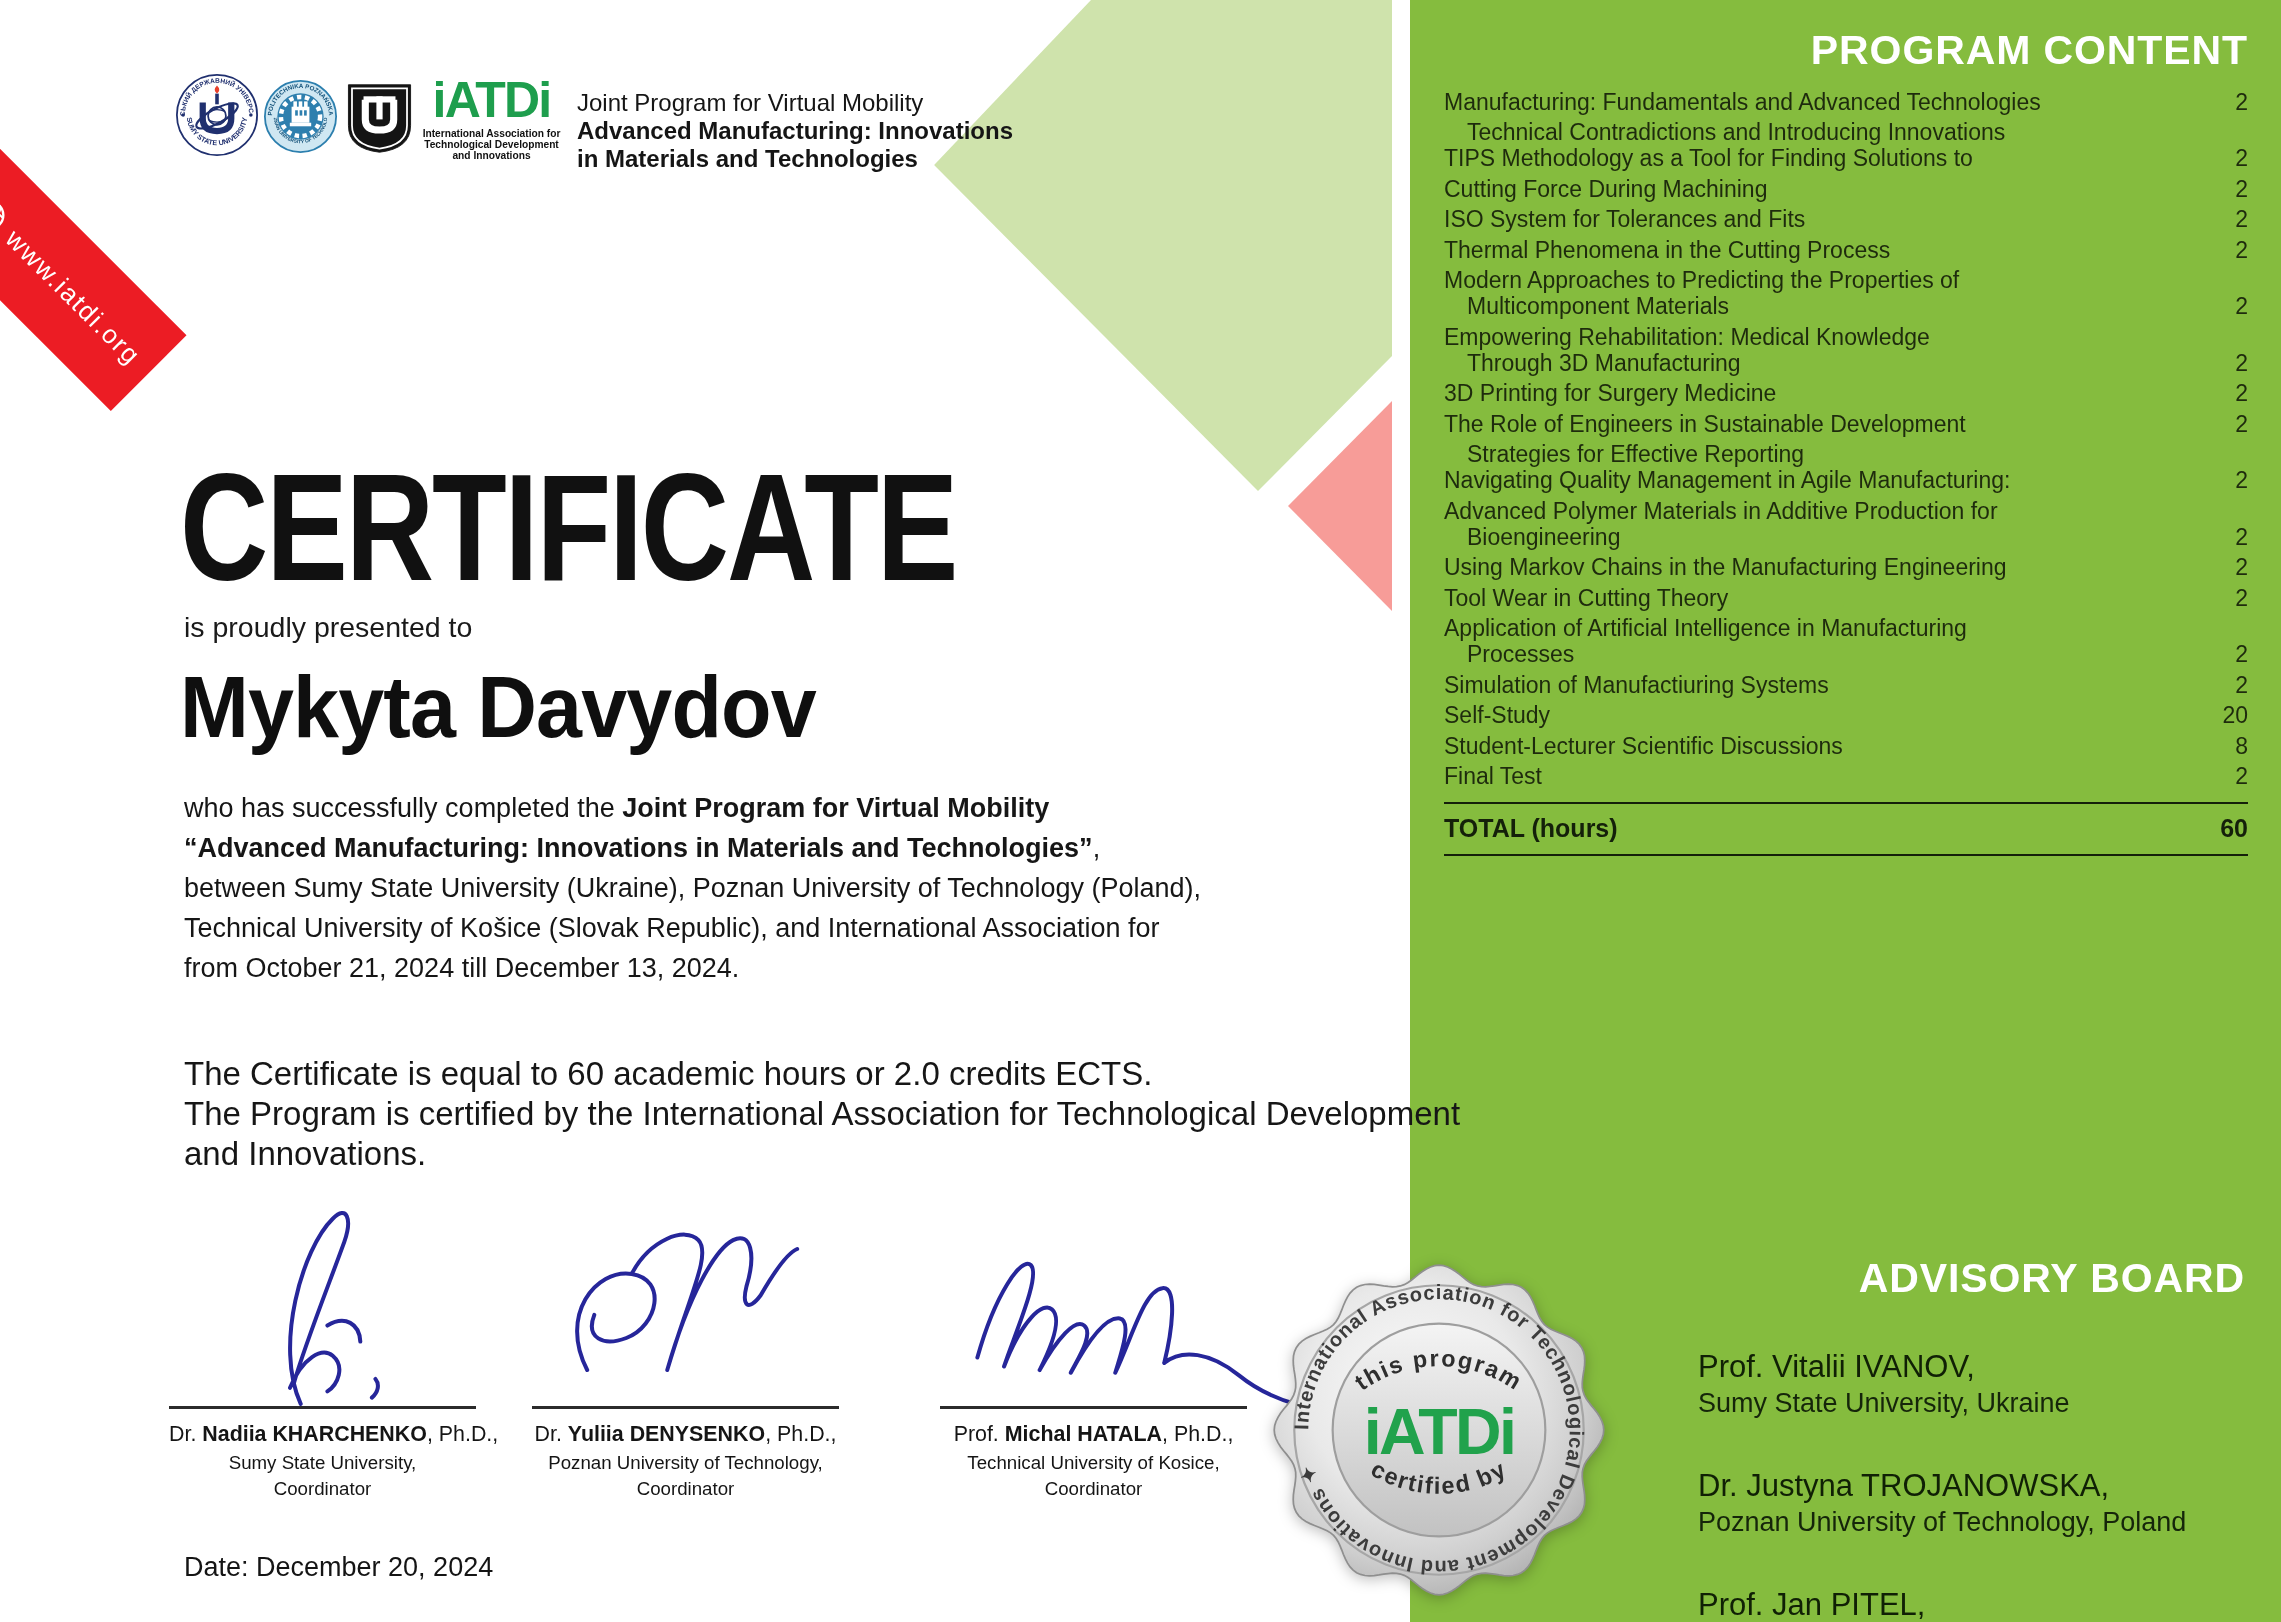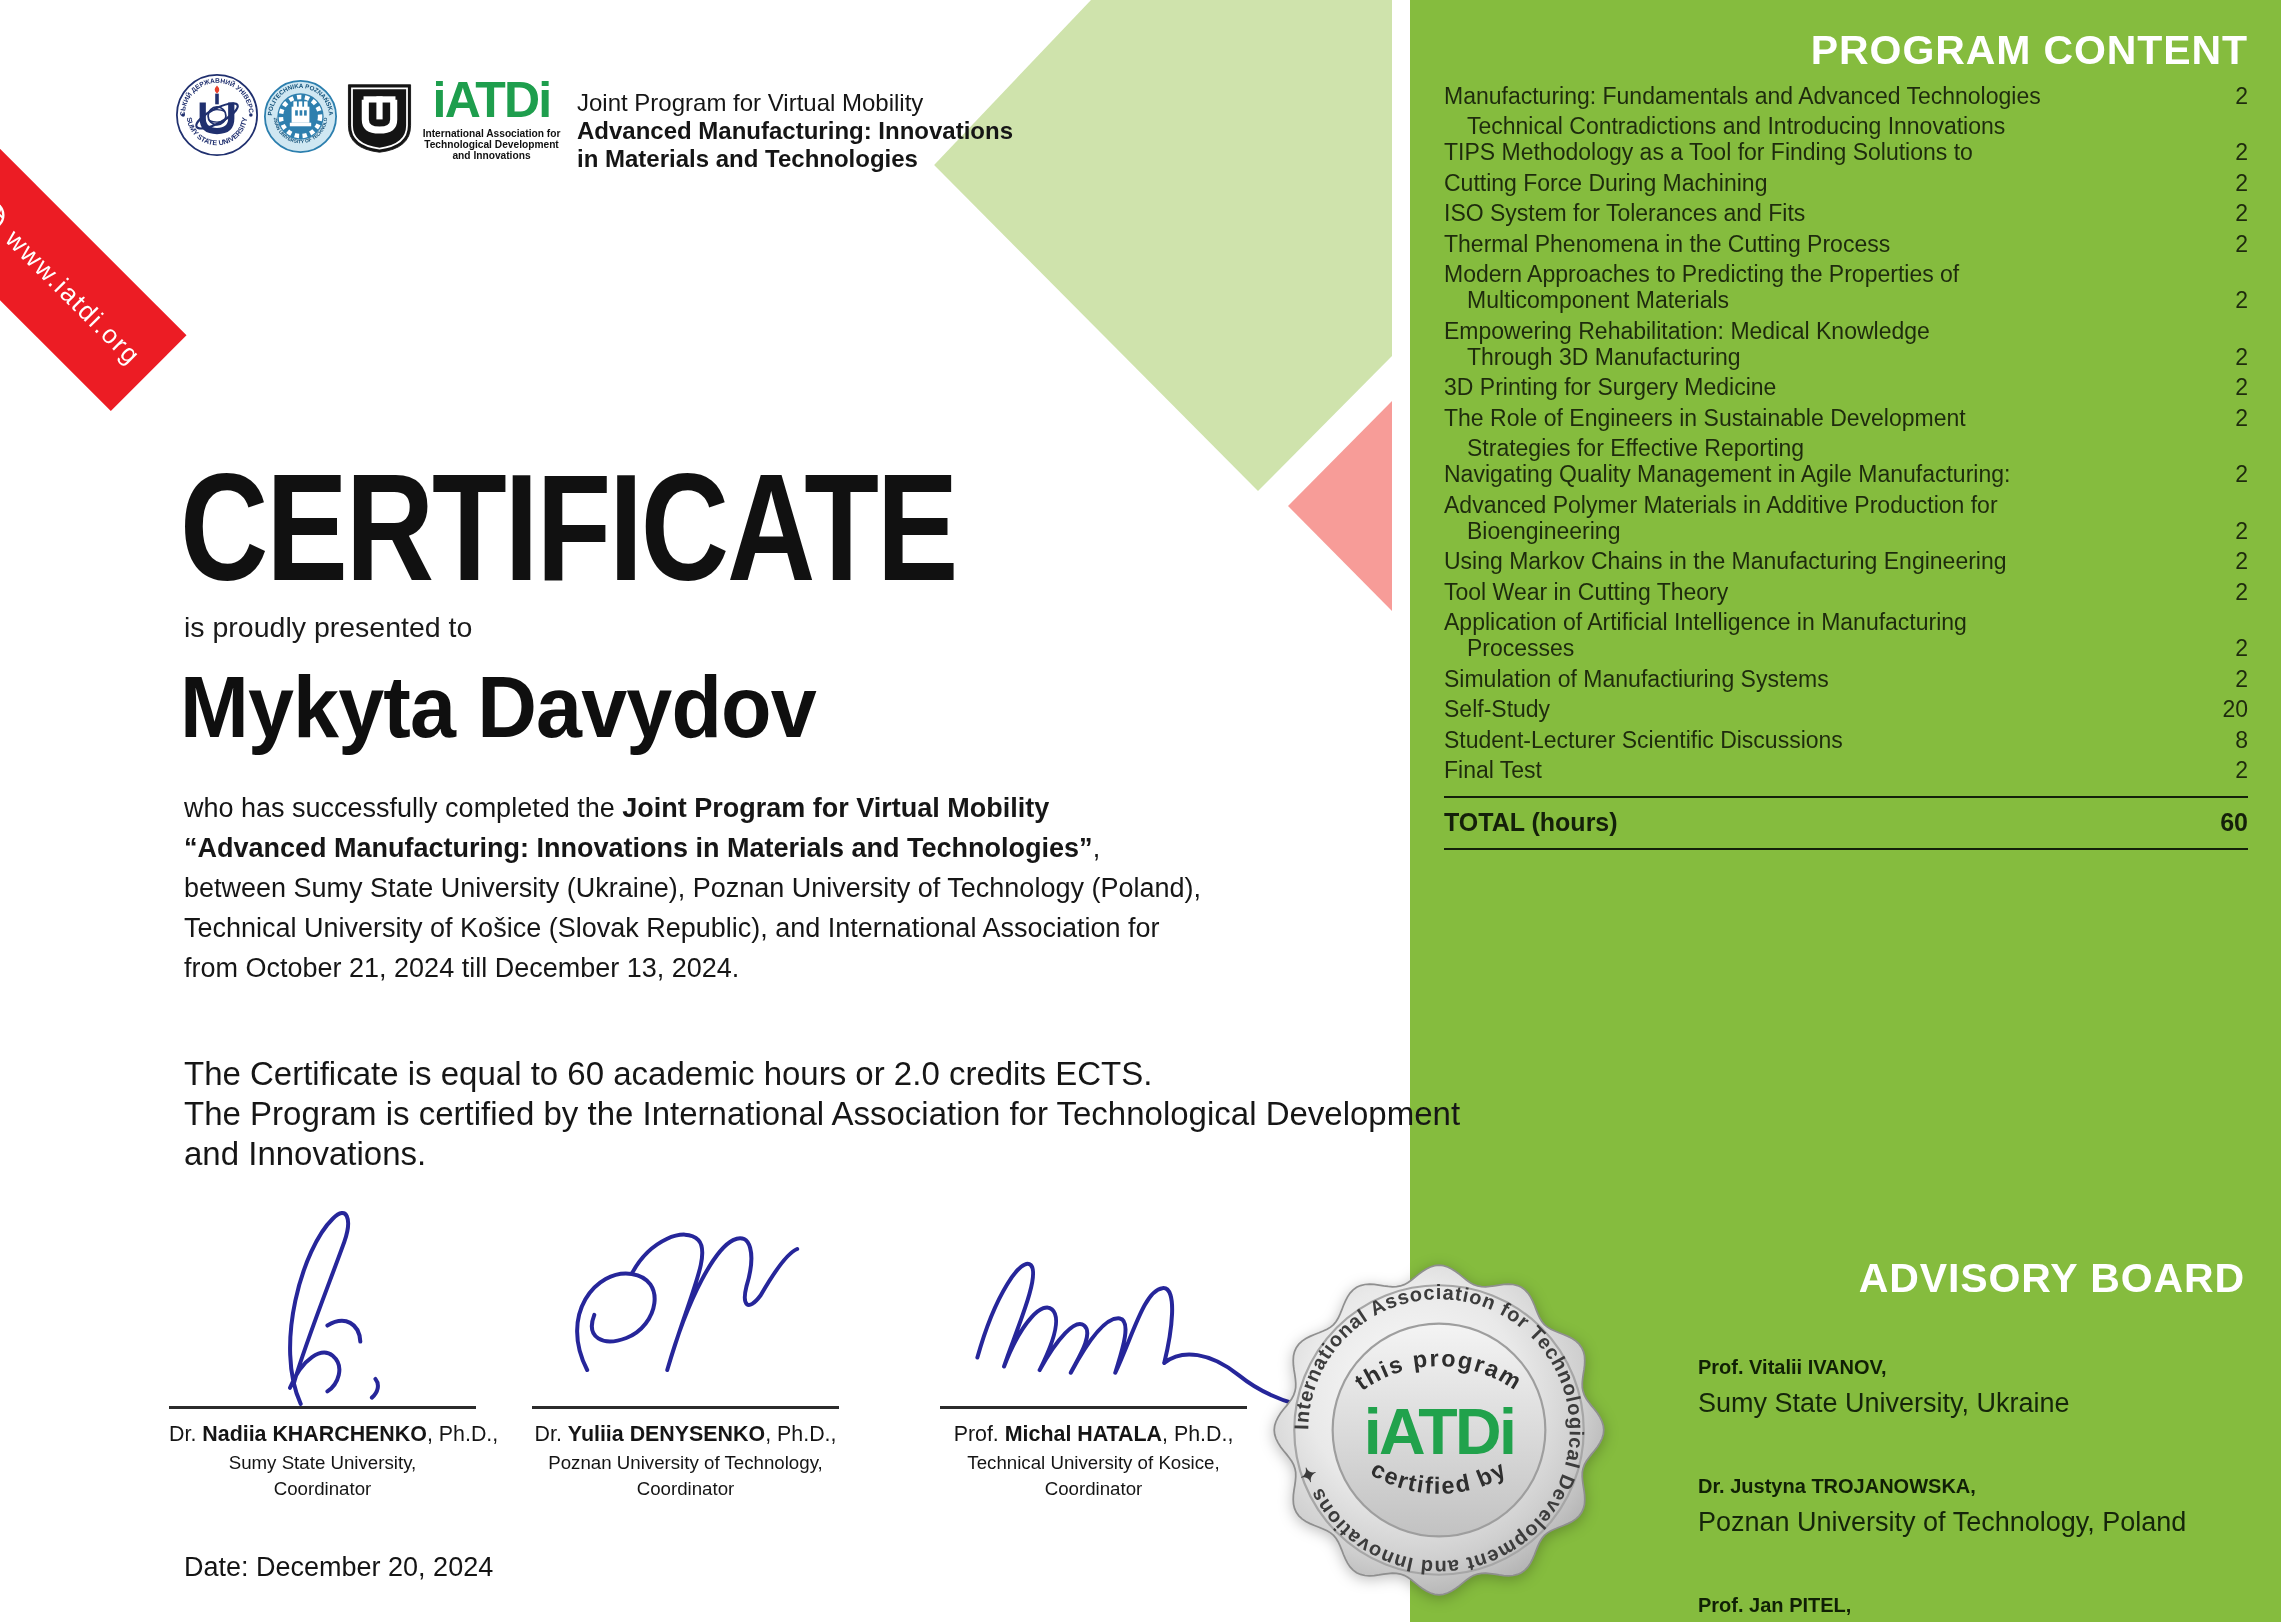--- a/index.html
+++ b/index.html
@@ -49,35 +49,35 @@
   
   .sig-col{position:absolute;top:1181px;width:307px;text-align:center;}
   .sig-col .sig-svg{display:block;width:307px;height:225px;overflow:visible;}
   .sig-line{height:0;border-top:3.6px solid #2b2b2b;margin:0;}
   .sig-name{margin-top:12.5px;font-size:21.4px;white-space:nowrap;}
   .sig-name .b{font-weight:700;}
   .sig-org{margin-top:5.3px;font-size:18.7px;}
   .sig-role{margin-top:4.5px;font-size:18.7px;}
   
   .panel-content{position:absolute;left:1444px;top:27px;width:804px;z-index:2;}
-  .panel-title{font-size:41px;font-weight:800;color:#ffffff;text-align:right;letter-spacing:0.9px;margin-bottom:9px;}
+  .panel-title{font-size:41px;font-weight:800;color:#ffffff;text-align:right;letter-spacing:0.9px;margin-bottom:15px;}
   .pc-row{display:flex;align-items:flex-end;margin-bottom:4.5px;color:#1e2b0d;font-size:23px;line-height:1.13;}
   .pc-title{flex:1;}
   .pc-line.pc-cont{padding-left:23px;}
   .pc-hours{margin-left:12.5px;min-width:39px;text-align:right;}
   .pc-hr{border:none;border-top:2.7px solid #14200a;margin:12.5px 0 0 0;}
   .pc-total{display:flex;align-items:center;font-weight:800;font-size:25px;color:#14200a;
             padding:10.7px 0;border-bottom:2.7px solid #14200a;}
   .pc-total .pc-hours{font-weight:800;}
   
   .advisory{position:absolute;left:1698px;top:1255px;width:581px;z-index:2;}
   .adv-title{font-size:41px;font-weight:800;color:#fff;text-align:right;letter-spacing:0.9px;padding-right:34px;}
   .adv-members{margin-top:21.4px;color:#15250a;}
   .adv-member{margin-bottom:9px;}
-  .adv-name{font-size:20px;font-weight:700;line-height:36px;color:#102005;margin-top:47px;}
+  .adv-name{font-size:31px;font-weight:400;line-height:36px;color:#102005;margin-top:47px;}
   .adv-affil{font-size:27px;line-height:36px;white-space:nowrap;}
   
   .seal{position:absolute;left:1269px;top:1260px;width:340px;height:340px;z-index:5;}
   .seal svg{filter:drop-shadow(0 3.6px 7.1px rgba(0,0,0,.25));}
   .rim-text{font-size:23px;letter-spacing:1px;fill:#3c3c3c;font-weight:600;}
   .arc-text{font-size:27px;letter-spacing:2px;fill:#2e2e2e;font-weight:600;}
   .seal-logo{font-size:74px;font-weight:800;fill:#21a24c;letter-spacing:-3px;}
 </style>
 </head>
 <body>

